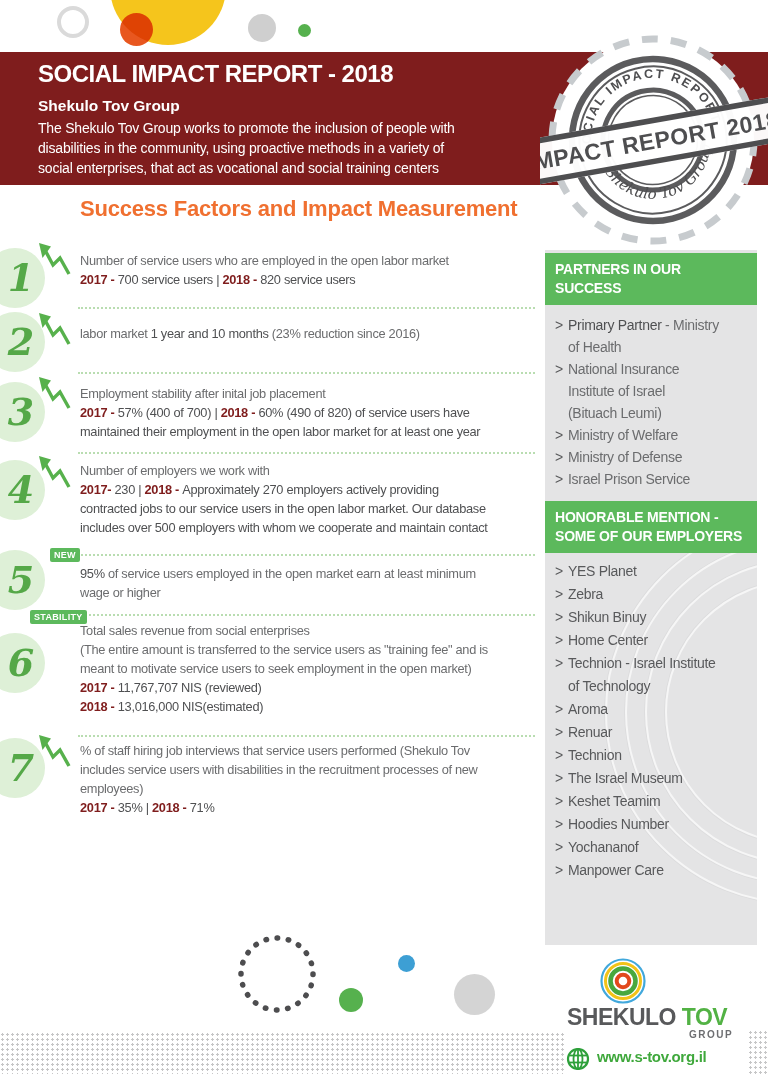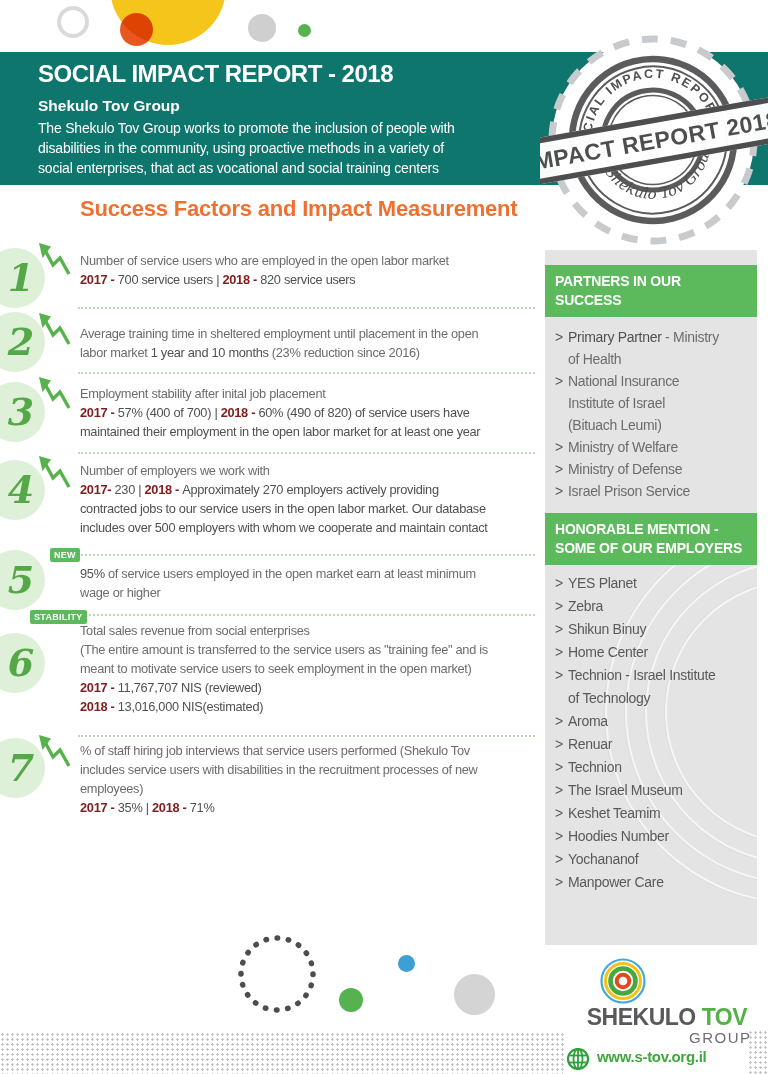--- a/index.html
+++ b/index.html
@@ -9,21 +9,21 @@
 
   
   .circle{border-radius:50%;}
   .ring-gray{width:24px;height:24px;border:4px solid #dadada;left:57px;top:6px;}
   .big-yellow{width:116px;height:116px;background:#f5c51c;left:110px;top:-71px;}
   .orange-dot{width:33px;height:33px;background:#e8571f;left:120px;top:13px;mix-blend-mode:multiply;}
   .gray-dot-top{width:28px;height:28px;background:#cfcfcf;left:248px;top:14px;}
   .green-dot-top{width:13px;height:13px;background:#56b14e;left:298px;top:24px;}
 
   
-  .band{left:0;top:52px;width:768px;height:133px;background:#0f766e;color:#fff;}
+  .band{left:0;top:52px;width:768px;height:133px;background:#7f1d1d;color:#fff;}
   .band-title{left:38px;top:8px;font-size:24px;font-weight:bold;letter-spacing:-0.5px;}
   .band-subtitle{left:38px;top:45px;font-size:15.5px;font-weight:bold;}
   .band-desc{left:38px;top:66px;width:500px;font-size:14px;letter-spacing:-0.2px;
              line-height:20px;white-space:pre-line;}
 
   
   .stamp{left:540px;top:30px;z-index:5;}
 
   
   .section-title{left:80px;top:196px;font-size:22px;font-weight:600;color:#f07030;letter-spacing:-0.2px;}
@@ -40,44 +40,44 @@
   .seg-bold{color:#4f5052;font-weight:normal;}
   .seg-green{color:#7f1d1d;font-weight:bold;}
   .sep{left:78px;width:457px;border-top:2px dotted #b9ddb1;}
   .badge{background:#5cb95c;color:#fff;font-size:9px;font-weight:bold;
          padding:2px 4px;border-radius:2px;z-index:3;letter-spacing:0.3px;}
 
   
   .sidebar{left:545px;top:250px;width:212px;height:695px;background:#e4e4e5;overflow:hidden;}
   .wm{border-radius:50%;border:2px solid rgba(255,255,255,0.65);box-shadow:0 0 0 1px rgba(0,0,0,0.03);}
   .side-header{position:relative;background:#5cb95c;color:#fff;font-size:14px;font-weight:bold;
-               letter-spacing:-0.2px;padding:7px 10px;line-height:19px;margin-top:15px;}
+               letter-spacing:-0.2px;padding:7px 10px;line-height:19px;margin-top:3px;}
   .side-list{position:relative;list-style:none;margin:9px 8px 0 10px;padding:0;
              font-size:14px;letter-spacing:-0.3px;color:#58595b;}
   .side-list li{position:relative;padding-left:13px;white-space:pre-line;}
   .partners-list li{line-height:22px;}
   .employers-list li{line-height:23px;}
   .side-bullet{position:absolute;left:0;top:0;color:#58595b;}
 
   
   .dotted-circle{left:232px;top:929px;}
   .green-dot-bottom{width:24px;height:24px;background:#56b14e;left:339px;top:988px;}
   .blue-dot-bottom{width:17px;height:17px;background:#3d9fd4;left:398px;top:955px;}
   .gray-dot-bottom{width:41px;height:41px;background:#d4d4d4;left:454px;top:974px;}
   .dot-band{left:0;top:1032px;width:565px;height:42px;
             background-image:radial-gradient(#c6c6c7 1px,transparent 1.4px);background-size:5px 5px;}
   .dot-band-right{left:748px;top:1030px;width:20px;height:44px;
             background-image:radial-gradient(#c6c6c7 1px,transparent 1.4px);background-size:5px 5px;}
 
   
   .logo-rings{left:598px;top:956px;}
-  .brand{left:567px;top:1004px;width:180px;font-size:23px;font-weight:bold;letter-spacing:-0.5px;white-space:nowrap;text-align:right;}
+  .brand{left:567px;top:1004px;width:180px;font-size:23px;font-weight:bold;letter-spacing:-0.5px;white-space:nowrap;}
   .brand-1{color:#58595b;}
   .brand-2{color:#52b244;}
-  .brand-3{left:689px;top:1029px;font-size:15px;font-weight:normal;letter-spacing:1.5px;color:#6d6e71;}
+  .brand-3{left:689px;top:1029px;font-size:10px;font-weight:bold;letter-spacing:1.5px;color:#6d6e71;}
   .globe{left:566px;top:1047px;}
   .site-url{left:597px;top:1048px;font-size:15px;font-weight:bold;letter-spacing:-0.3px;
             color:#3fa83c;text-decoration:none;}
 </style>
 </head>
 <body>
 
 <div id="page">
 
   <div class="abs circle ring-gray"></div>
@@ -169,21 +169,20 @@
   <div class="abs sep" style="top:452px"></div>
   <div class="abs sep" style="top:554px"></div>
   <div class="abs sep" style="top:614px"></div>
   <div class="abs sep" style="top:735px"></div>
 
   <div class="abs itext" style="top:251px">
     <div class="line"><span class="seg-reg">Number of service users who are employed in the open labor market</span></div>
     <div class="line"><span class="seg-green">2017 - </span><span class="seg-bold">700 service users | </span><span class="seg-green">2018 - </span><span class="seg-bold">820 service users</span></div>
   </div>
   <div class="abs itext" style="top:324px">
-    <div class="line"><span class="seg-reg">Average training time in sheltered employment until placement in the open</span></div>
     <div class="line"><span class="seg-reg">labor market </span><span class="seg-bold">1 year and 10 months</span><span class="seg-reg"> (23% reduction since 2016)</span></div>
   </div>
   <div class="abs itext" style="top:384px">
     <div class="line"><span class="seg-reg">Employment stability after inital job placement</span></div>
     <div class="line"><span class="seg-green">2017 - </span><span class="seg-bold">57% (400 of 700) | </span><span class="seg-green">2018 - </span><span class="seg-bold">60% (490 of 820) of service users have</span></div>
     <div class="line"><span class="seg-bold">maintained their employment in the open labor market for at least one year</span></div>
   </div>
   <div class="abs itext" style="top:461px">
     <div class="line"><span class="seg-reg">Number of employers we work with</span></div>
     <div class="line"><span class="seg-green">2017- </span><span class="seg-bold">230 | </span><span class="seg-green">2018 - </span><span class="seg-bold">Approximately 270 employers actively providing</span></div>

